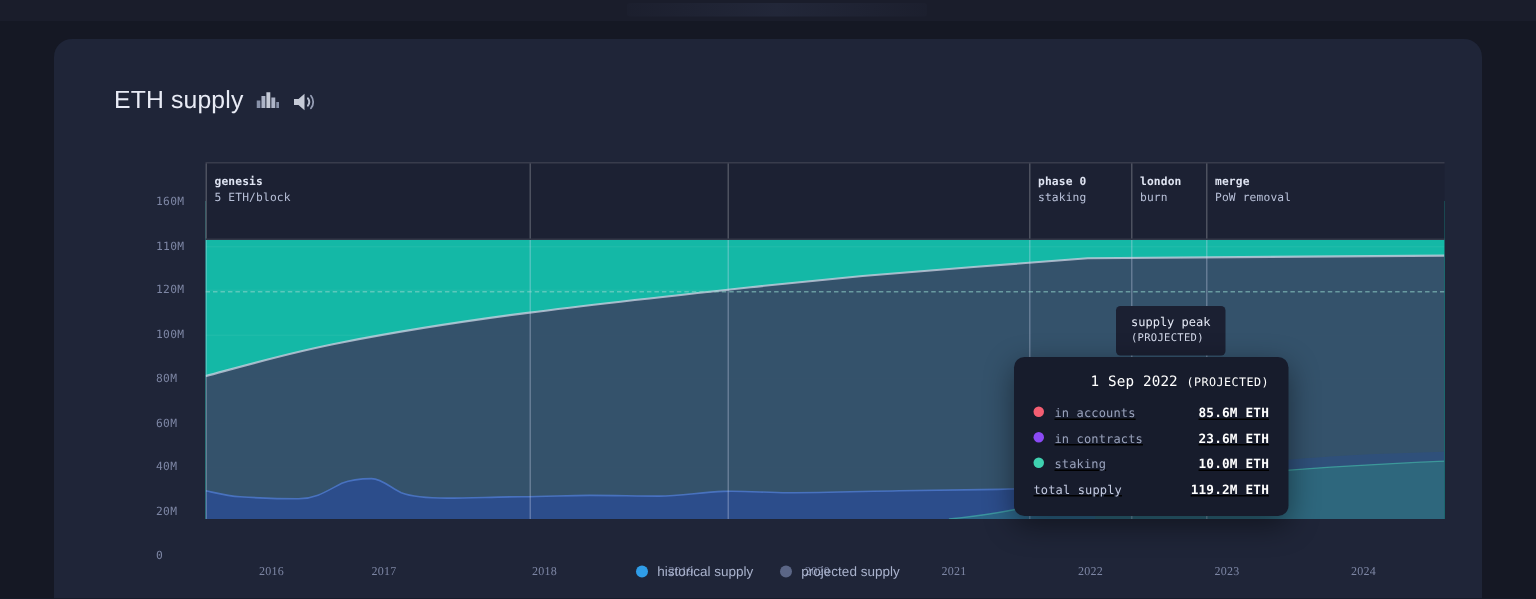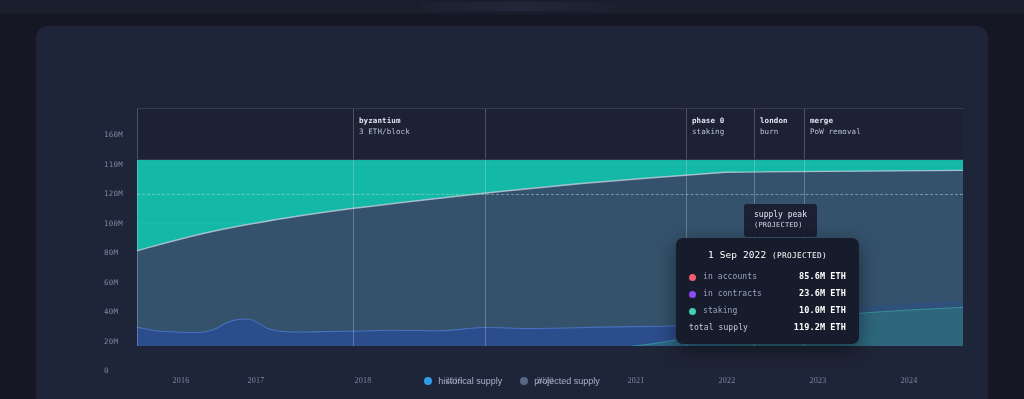--- a/index.html
+++ b/index.html
@@ -97,24 +97,24 @@
   .peak-t2 { font-size:7px; color:#d3d9ea; line-height:11px; letter-spacing:.2px; }
 
   
   .tip {
     position:absolute; left:640px; top:212px; width:183px;
     background:#171c2c; border-radius:7px; padding:11px 13px 12px 13px;
     box-shadow:0 6px 20px rgba(0,0,0,.45);
   }
   .tip-title {
     font-family:"DejaVu Sans Mono", monospace; font-size:9.5px; color:#ffffff;
-    text-align:center; margin-bottom:11px; white-space:nowrap; letter-spacing:.1px;
+    text-align:right; margin-bottom:11px; white-space:nowrap; letter-spacing:.1px;
   }
   .tip-title .proj { font-size:7.8px; letter-spacing:.3px; }
-  .tip-row { display:flex; align-items:flex-end; margin-bottom:7px; }
+  .tip-row { display:flex; align-items:flex-start; margin-bottom:7px;text-decoration:underline; }
   .tip-dot { width:7px; height:7px; border-radius:50%; flex:none; margin-right:7px; }
   .tip-lbl {
     font-family:"DejaVu Sans Mono", monospace; font-size:8px; color:#9aa3bd;
     flex:1; white-space:nowrap; letter-spacing:.1px;
   }
   .tip-val {
     font-family:"DejaVu Sans Mono", monospace; font-size:8.5px; color:#ffffff;
     font-weight:bold; white-space:nowrap; letter-spacing:.1px;
   }
   .tip-row.total { margin-top:2px; margin-bottom:0; padding-left:0; }
@@ -133,20 +133,39 @@
 <body>
 
 <div class="page">
 
   <div class="topstrip">
     <div class="ghost"></div>
   </div>
 
   <div class="card">
 
+    <div class="card-head">
+      <span class="card-title">ETH supply</span>
+      <span class="ic">
+        <svg width="15" height="13" viewBox="0 0 15 13">
+          <rect x="0" y="6" width="2.6" height="5" fill="#9aa4bd"></rect>
+          <rect x="3.3" y="3" width="2.6" height="8" fill="#c6cde0"></rect>
+          <rect x="6.6" y="0.5" width="2.6" height="10.5" fill="#e2e7f2"></rect>
+          <rect x="9.9" y="4" width="2.6" height="7" fill="#c6cde0"></rect>
+          <rect x="13.2" y="7" width="1.8" height="4" fill="#9aa4bd"></rect>
+        </svg>
+      </span>
+      <span class="ic">
+        <svg width="16" height="14" viewBox="0 0 16 14">
+          <path d="M1 5 H4 L8 1.5 V12.5 L4 9 H1 Z" fill="#e2e7f2"></path>
+          <path d="M10.3 4.6 A4 4 0 0 1 10.3 9.4" stroke="#cfd6e6" stroke-width="1.3" fill="none" stroke-linecap="round"></path>
+          <path d="M12.3 2.8 A6.6 6.6 0 0 1 12.3 11.2" stroke="#aab3ca" stroke-width="1.2" fill="none" stroke-linecap="round"></path>
+        </svg>
+      </span>
+    </div>
 
     <div class="chart">
 
       <div class="ylab" style="top:26px">160M</div>
       <div class="ylab" style="top:55.5px">110M</div>
       <div class="ylab" style="top:85px">120M</div>
       <div class="ylab" style="top:114.5px">100M</div>
       <div class="ylab" style="top:144px">80M</div>
       <div class="ylab" style="top:173.5px">60M</div>
       <div class="ylab" style="top:203px">40M</div>
@@ -217,23 +236,23 @@
       </div>
 
       <div class="msband">
         <div class="ms-sep" style="left:0px"></div>
         <div class="ms-sep" style="left:216px"></div>
         <div class="ms-sep" style="left:348px"></div>
         <div class="ms-sep" style="left:549px"></div>
         <div class="ms-sep" style="left:617px"></div>
         <div class="ms-sep" style="left:667px"></div>
 
-        <div class="ms" style="left:216px">
-          <div class="ms-name">byzantium</div>
-          <div class="ms-sub">3 ETH/block</div>
+        <div class="ms" style="left:0px">
+          <div class="ms-name">genesis</div>
+          <div class="ms-sub">5 ETH/block</div>
         </div>
         <div class="ms" style="left:549px">
           <div class="ms-name">phase 0</div>
           <div class="ms-sub">staking</div>
         </div>
         <div class="ms" style="left:617px">
           <div class="ms-name">london</div>
           <div class="ms-sub">burn</div>
         </div>
         <div class="ms" style="left:667px">

